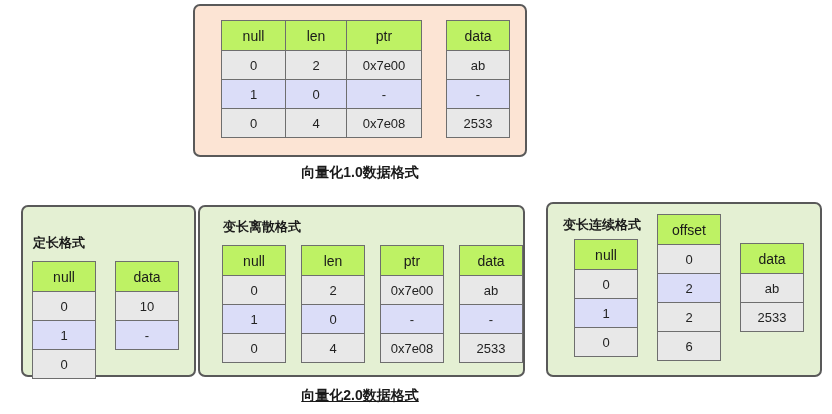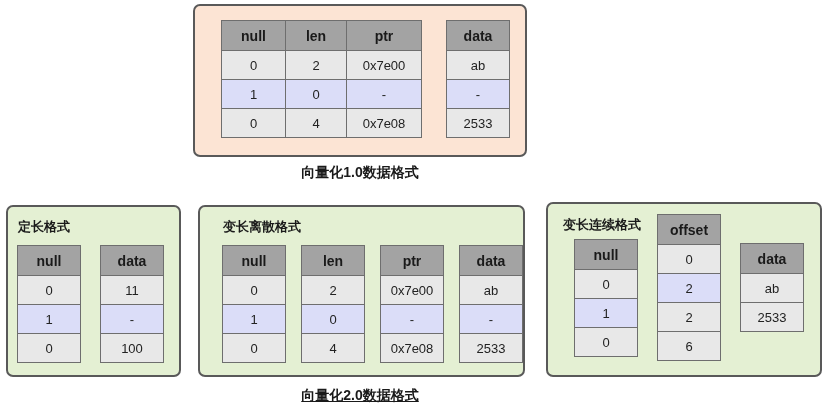--- a/index.html
+++ b/index.html
@@ -13,21 +13,21 @@
   .panel{
     position:absolute;
     box-sizing:border-box;
     border:2px solid #595959;
     border-radius:7px;
   }
   .panel-peach{background:#fce4d4;}
   .panel-green{background:#e4f0d3;}
 
   #panel-v1{left:193px;top:4px;width:334px;height:153px;padding:14px 0 0 26px;}
-  #panel-fixed{left:6px;top:205px;width:175px;height:172px;padding:10px 0 0 9px;}
+  #panel-fixed{left:21px;top:205px;width:175px;height:172px;padding:26px 0 0 9px;}
   #panel-discrete{left:198px;top:205px;width:327px;height:172px;padding:10px 0 0 22px;}
   #panel-continuous{left:546px;top:202px;width:276px;height:175px;padding:10px 0 8px 26px;}
 
   .groups{display:flex;align-items:flex-start;}
   #panel-v1 .groups{gap:24px;}
   #panel-fixed .groups{gap:19px;}
   #panel-discrete .groups{gap:15px;}
   #panel-continuous .groups{gap:19px;}
 
   .panel-label{
@@ -38,22 +38,22 @@
     position:absolute;left:15px;top:12px;margin:0;
   }
 
   table.mini{border-collapse:collapse;background:transparent;}
   table.mini th, table.mini td{
     border:1.5px solid #6e6e6e;
     text-align:center;vertical-align:middle;
     padding:0 6px;
   }
   table.mini th{
-    background:#a3a3a3;color:#1a1a1a;
-    font-size:14px;font-weight:bold;
+    background:#bef264;color:#1a1a1a;
+    font-size:14px;font-weight:normal;
     height:29px;min-width:50px;
   }
   table.mini td{
     background:#e8e8e8;color:#222222;
     font-size:13px;height:28px;
   }
   table.mini td.hl{background:#dbddf8;}
   .w-ptr th{min-width:62px;}
   
   #panel-v1 .merged th:nth-child(1){min-width:51px;}
@@ -150,27 +150,24 @@
             </tbody>
           </table>
         </div>
       <div>
           <table class="mini">
             <tbody>
               <tr>
                 <th>data</th>
               </tr>
               <tr>
-                <td>11</td>
-              </tr>
-              <tr>
-                <td class="hl">-</td>
-              </tr>
-              <tr>
-                <td>100</td>
+                <td>10</td>
+              </tr>
+              <tr>
+                <td class="hl">-</td>
               </tr>
             </tbody>
           </table>
         </div>
     </div>
   </div>
 
   <div class="panel panel-green" id="panel-discrete">
     <div class="panel-label">变长离散格式</div>
     <div class="groups">

